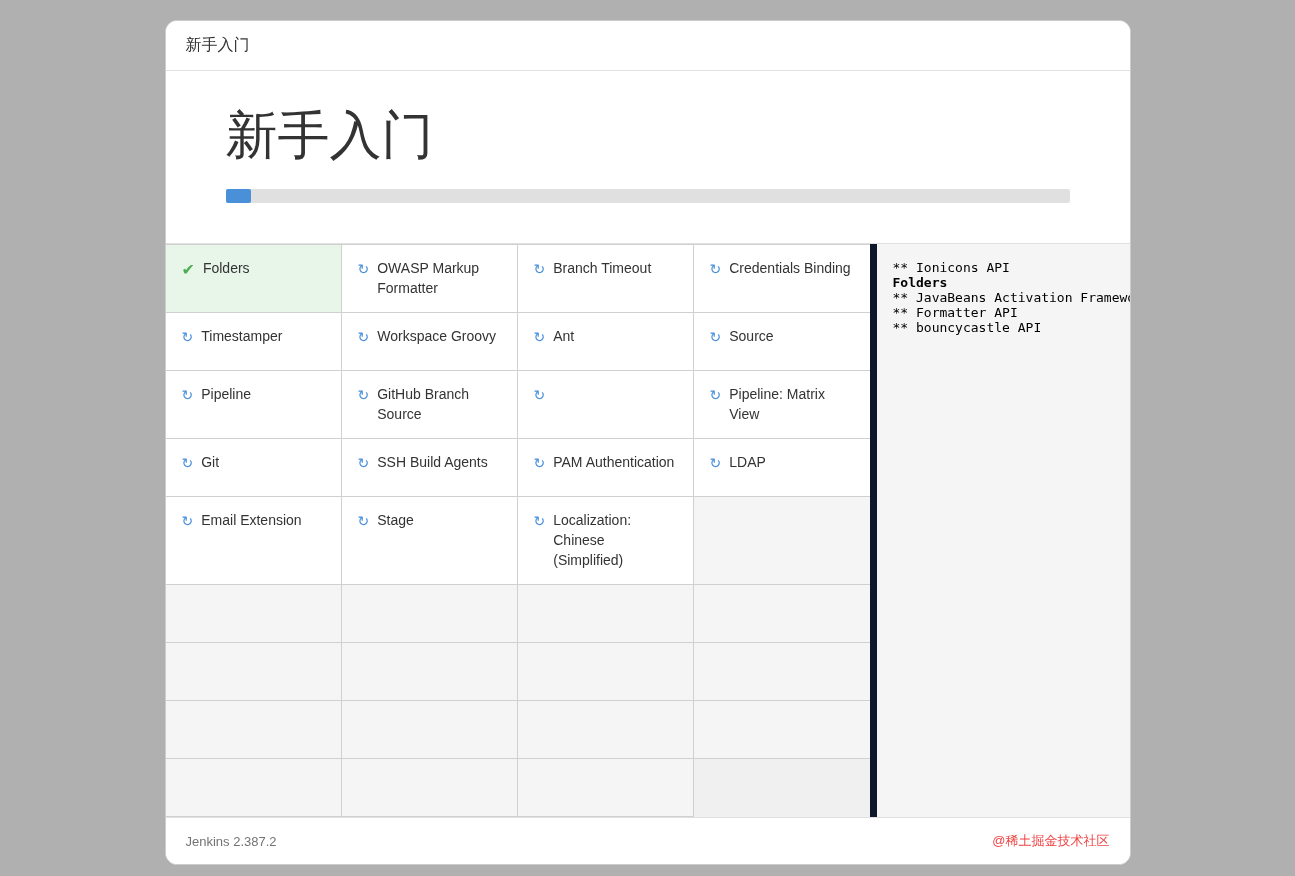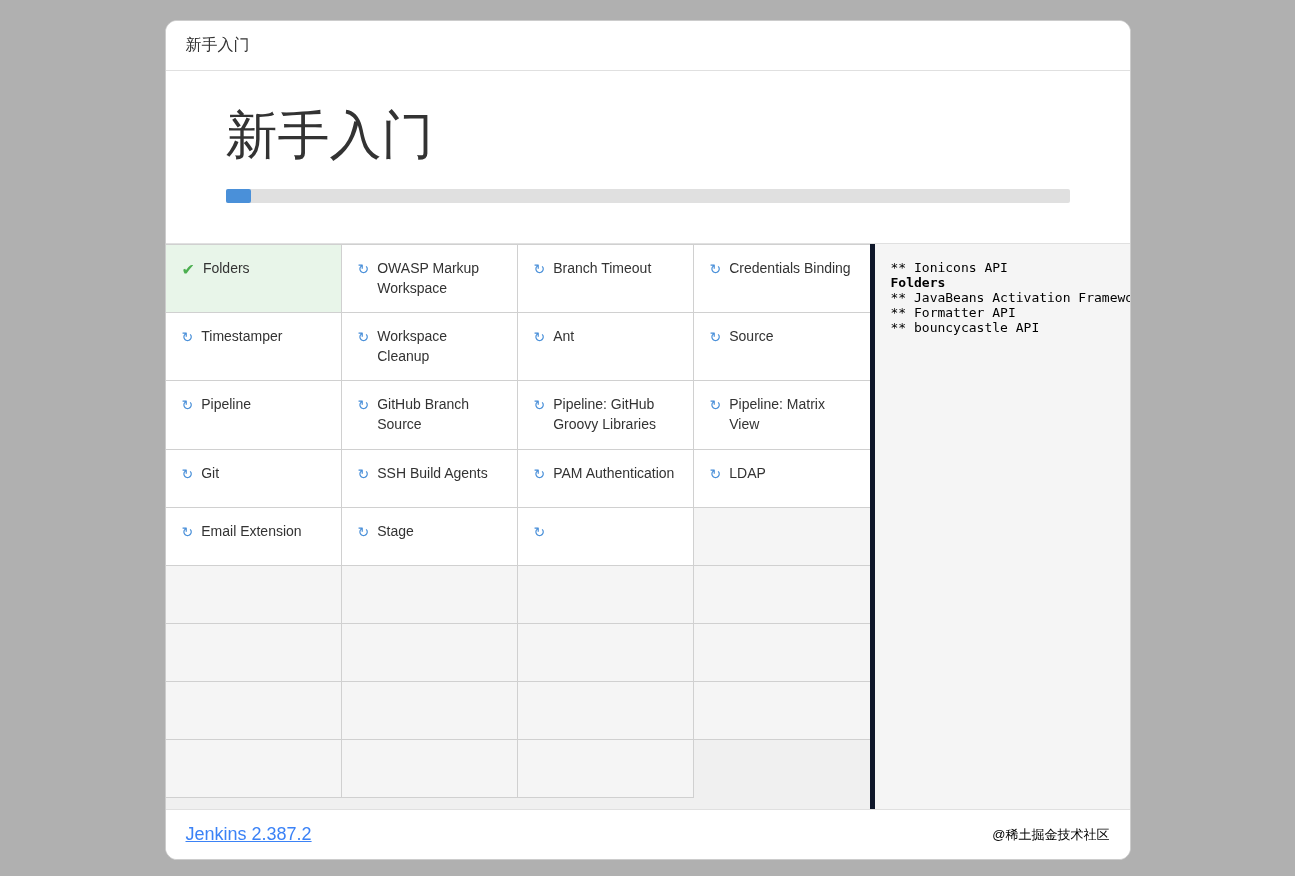--- a/index.html
+++ b/index.html
@@ -117,42 +117,41 @@
       font-size: 12px;
       color: #555;
       font-family: "Courier New", monospace;
       border-top: 1px solid #d0d0d0;
     }
     .sidebar-wrapper {
       width: 260px;
       display: flex;
       flex-direction: column;
       background: #f5f5f5;
-      border-left: 5px solid #0f172a;
+      border-left: 7px solid #0f172a;
     }
     .sidebar-info-content {
       padding: 16px;
       flex: 1;
     }
     .footer {
       background: #fff;
       border-top: 1px solid #e0e0e0;
       padding: 14px 20px;
       display: flex;
       justify-content: space-between;
       align-items: center;
     }
     .footer-version {
-      font-size: 18px;
-      color: #3b82f6;
-      text-decoration: underline;
+      font-size: 13px;
+      color: #737373;
     }
     .footer-credit {
       font-size: 13px;
-      color: #000000;
+      color: #ef4444;
       text-align: right;
     }
   </style>
 </head>
 <body>
 
 <div class="window">
 
   <div class="title-bar">
     <span class="title-bar-text">新手入门</span>
@@ -168,57 +167,56 @@
   <div class="content-area">
 
     <div class="plugins-grid" id="plugins-grid">
 
     <div class="plugin-cell selected">
           <span class="icon-check">✔</span>
           <span class="plugin-name">Folders</span>
         </div>
         <div class="plugin-cell">
           <span class="icon-refresh">↻</span>
-          <span class="plugin-name">OWASP Markup Workspace</span>
+          <span class="plugin-name">OWASP Markup Formatter</span>
         </div>
         <div class="plugin-cell">
           <span class="icon-refresh">↻</span>
           <span class="plugin-name">Branch Timeout</span>
         </div>
         <div class="plugin-cell">
           <span class="icon-refresh">↻</span>
           <span class="plugin-name">Credentials Binding</span>
         </div>
         <div class="plugin-cell">
           <span class="icon-refresh">↻</span>
           <span class="plugin-name">Timestamper</span>
         </div>
         <div class="plugin-cell">
           <span class="icon-refresh">↻</span>
-          <span class="plugin-name">Workspace Cleanup</span>
+          <span class="plugin-name">Workspace Groovy</span>
         </div>
         <div class="plugin-cell">
           <span class="icon-refresh">↻</span>
           <span class="plugin-name">Ant</span>
         </div>
         <div class="plugin-cell">
           <span class="icon-refresh">↻</span>
           <span class="plugin-name">Source</span>
         </div>
         <div class="plugin-cell">
           <span class="icon-refresh">↻</span>
           <span class="plugin-name">Pipeline</span>
         </div>
         <div class="plugin-cell">
           <span class="icon-refresh">↻</span>
           <span class="plugin-name">GitHub Branch Source</span>
         </div>
         <div class="plugin-cell">
           <span class="icon-refresh">↻</span>
-          <span class="plugin-name">Pipeline: GitHub Groovy Libraries</span>
         </div>
         <div class="plugin-cell">
           <span class="icon-refresh">↻</span>
           <span class="plugin-name">Pipeline: Matrix View</span>
         </div>
         <div class="plugin-cell">
           <span class="icon-refresh">↻</span>
           <span class="plugin-name">Git</span>
         </div>
         <div class="plugin-cell">
@@ -236,20 +234,21 @@
         <div class="plugin-cell">
           <span class="icon-refresh">↻</span>
           <span class="plugin-name">Email Extension</span>
         </div>
         <div class="plugin-cell">
           <span class="icon-refresh">↻</span>
           <span class="plugin-name">Stage</span>
         </div>
         <div class="plugin-cell">
           <span class="icon-refresh">↻</span>
+          <span class="plugin-name">Localization: Chinese (Simplified)</span>
         </div>
         <div class="plugin-cell empty"></div>
         <div class="plugin-cell empty"></div>
         <div class="plugin-cell empty"></div>
         <div class="plugin-cell empty"></div>
         <div class="plugin-cell empty"></div>
         <div class="plugin-cell empty"></div>
         <div class="plugin-cell empty"></div>
         <div class="plugin-cell empty"></div>
         <div class="plugin-cell empty"></div>

